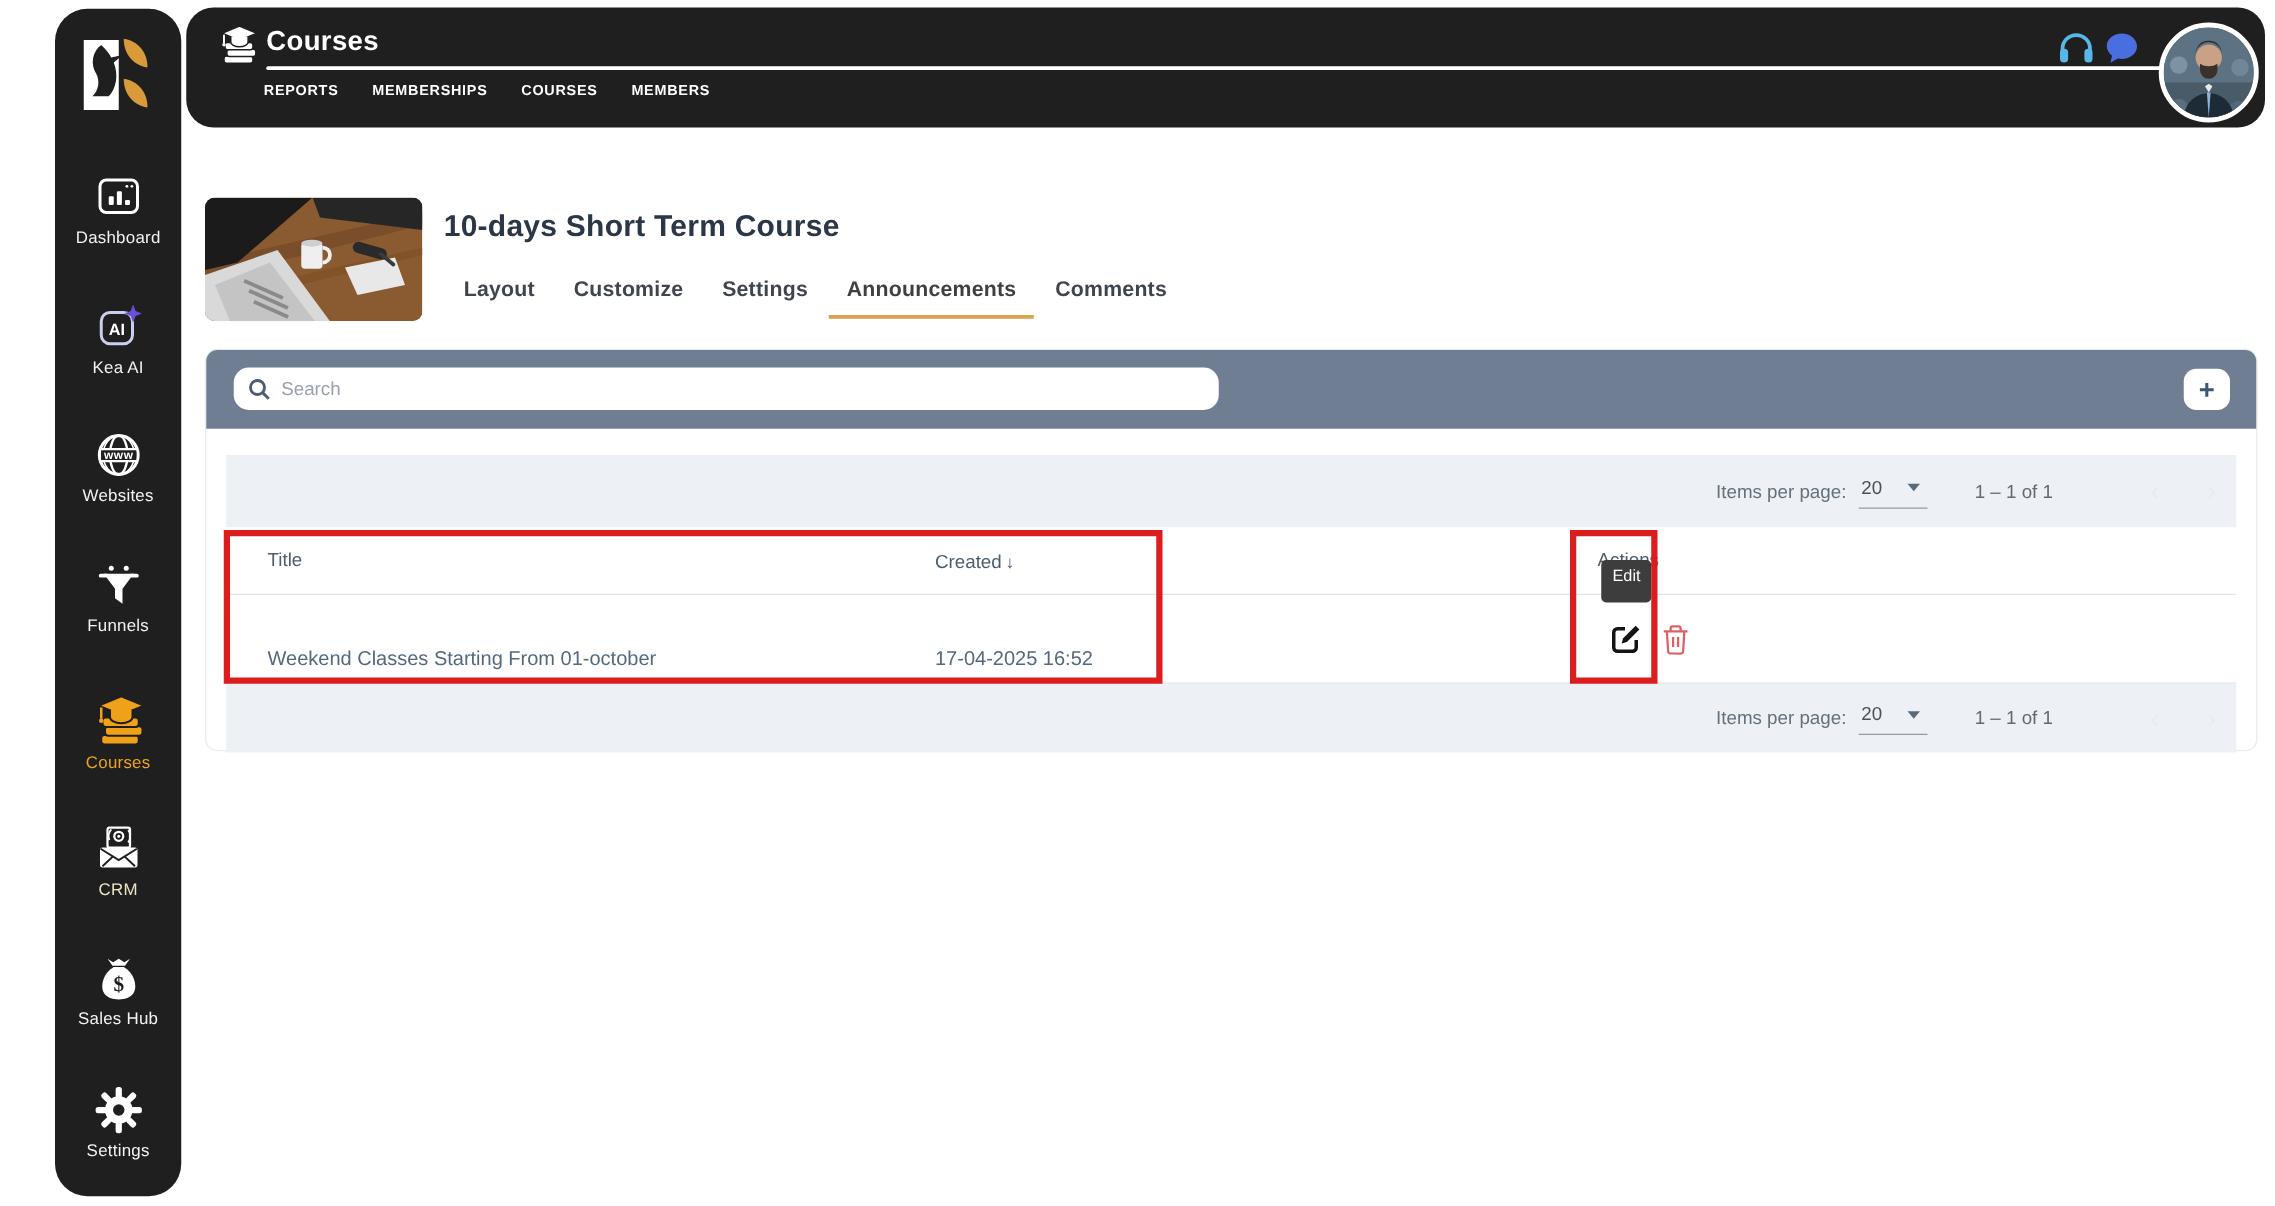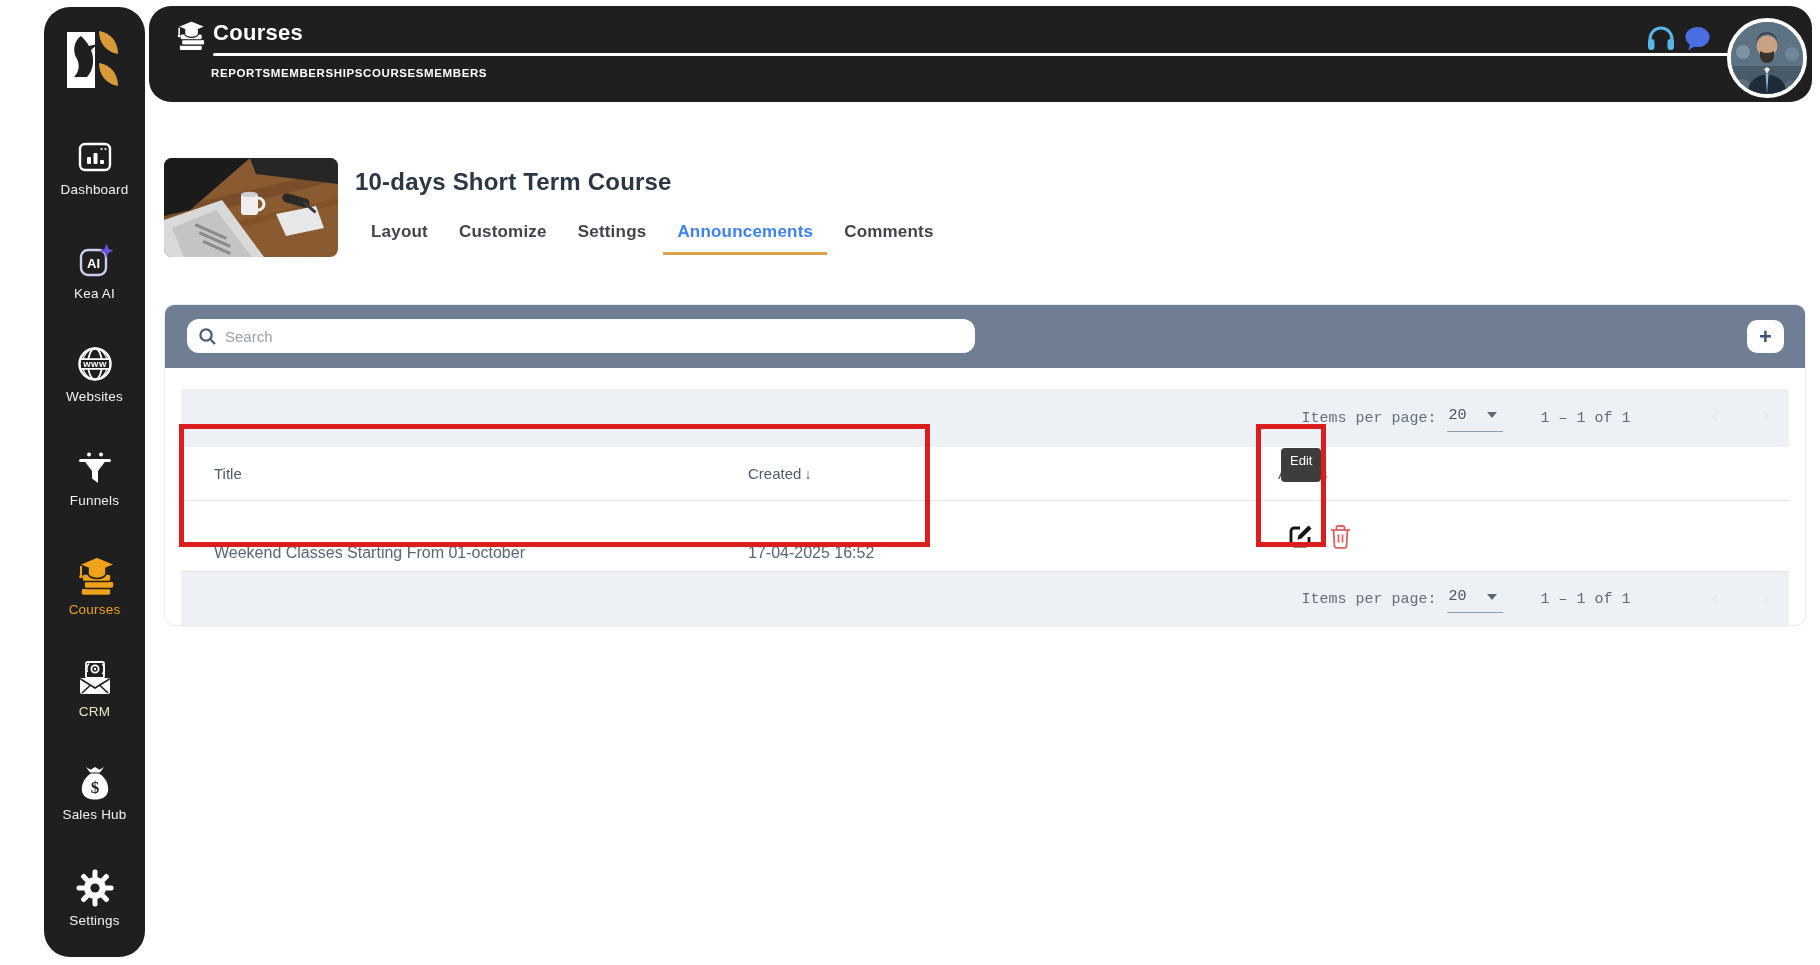--- a/index.html
+++ b/index.html
@@ -13,46 +13,46 @@
   .side-item .lbl { display:block; margin-top:5px; font-size:13.5px; letter-spacing:.2px; color:#f2f2f2; }
   .side-item.active .lbl { color:#efa21c; }
   .side-item.crm-tint .lbl { color:#ece4c4; }
   .side-item svg { display:block; margin:0 auto; }
 
   
   .hdr { position:absolute; left:149px; top:6px; width:1663px; height:96px; background:#1f1f1f; border-radius:22px; z-index:9; }
   .hdr-icon { position:absolute; left:24px; top:13px; }
   .hdr-title { position:absolute; left:64px; top:14px; font-size:22px; font-weight:700; color:#fff; letter-spacing:.3px; }
   .hdr-line { position:absolute; left:64px; top:47px; width:1518px; height:2.5px; background:#fff; border-radius:2px; }
-  .hdr-nav { position:absolute; left:62px; top:61px; display:flex; }
+  .hdr-nav { position:absolute; left:62px; top:61px; display:flex; gap:27px; }
   .hdr-nav span { font-size:11.5px; font-weight:700; letter-spacing:.6px; color:#fff; cursor:pointer; }
   .hdr-headphones { position:absolute; left:1495px; top:14px; cursor:pointer; }
   .hdr-chat { position:absolute; left:1533px; top:17px; cursor:pointer; }
   .avatar { position:absolute; left:1578px; top:12px; width:80px; height:80px; border-radius:50%; border:4px solid #fff; overflow:hidden; background:#54677a; cursor:pointer; }
 
   
   .thumb { position:absolute; left:164px; top:158px; width:174px; height:99px; border-radius:8px; overflow:hidden; }
   .course-title { position:absolute; left:355px; top:168px; font-size:24px; font-weight:700; color:#2b3647; letter-spacing:.2px; }
   .tabs { position:absolute; left:371px; top:222px; display:flex; gap:31px; }
   .tab { font-size:17px; font-weight:600; color:#40454d; padding-bottom:12px; letter-spacing:.2px; cursor:pointer; }
-  .tab.active { color:#3b82f6; border-bottom:3.5px solid #dca24b; padding:0 14px 10px; margin:0 -14px; }
-
-  
-  .card { position:absolute; left:164px; top:279px; width:1642px; height:322px; background:#fff; border:1px solid #e8ebef; border-radius:10px;margin-top:25px; }
+  .tab.active { color:#404040; border-bottom:3.5px solid #dca24b; padding:0 14px 10px; margin:0 -14px; }
+
+  
+  .card { position:absolute; left:164px; top:279px; width:1642px; height:322px; background:#fff; border:1px solid #e8ebef; border-radius:10px; }
   .toolbar { position:absolute; left:0; top:0; width:100%; height:63px; background:#6f7e93; border-radius:9px 9px 0 0; }
   .search { position:absolute; left:22px; top:14px; width:788px; height:34px; background:#fff; border-radius:12px; }
   .search svg { position:absolute; left:11px; top:8px; }
   .search input { position:absolute; left:0; top:0; width:100%; height:100%; border:none; outline:none; background:transparent; padding-left:38px; font-size:15px; color:#333; font-family:"Liberation Sans", sans-serif; }
   .search input::placeholder { color:#98a1ac; }
   .plus-btn { position:absolute; left:1582px; top:15px; width:37px; height:33px; background:#fff; border-radius:10px; display:flex; align-items:center; justify-content:center; font-size:22px; font-weight:700; color:#3c5675; cursor:pointer; line-height:1; }
 
   .twrap { position:absolute; left:16px; top:84px; width:1608px; }
   .strip { height:58px; background:#edf1f5; }
   .strip.bottom { height:55px; }
-  .pagbar { height:100%; display:flex; align-items:center; justify-content:flex-end; padding-right:16px; font-size:15px; color:#64707c;font-family:Liberation Mono, monospace; }
+  .pagbar { height:100%; display:flex; align-items:center; justify-content:flex-end; padding-right:16px; font-size:15px; color:#64707c; }
   .pp-label { margin-right:10px; }
   .pp-select { display:inline-flex; align-items:center; gap:20px; border-bottom:1.6px solid #909ca8; padding:2px 6px 7px 2px; color:#49535e; margin-right:38px; cursor:pointer; }
   .pp-arrow { width:0; height:0; border-left:5.5px solid transparent; border-right:5.5px solid transparent; border-top:6.5px solid #5b6a78; }
   .pp-range { margin-right:40px; color:#5f6b77; }
   .pp-chevron { font-size:22px; color:#e4ecf2; margin-left:38px; cursor:pointer; line-height:1; }
 
   .thead { position:relative; height:54px; background:#fff; border-bottom:1px solid #e1e5e9; font-size:15px; color:#4d5d6f; }
   .thead .cell { position:absolute; top:0; line-height:54px; cursor:pointer; }
   .th-title { left:33px; }
   .th-created { left:567px; }

